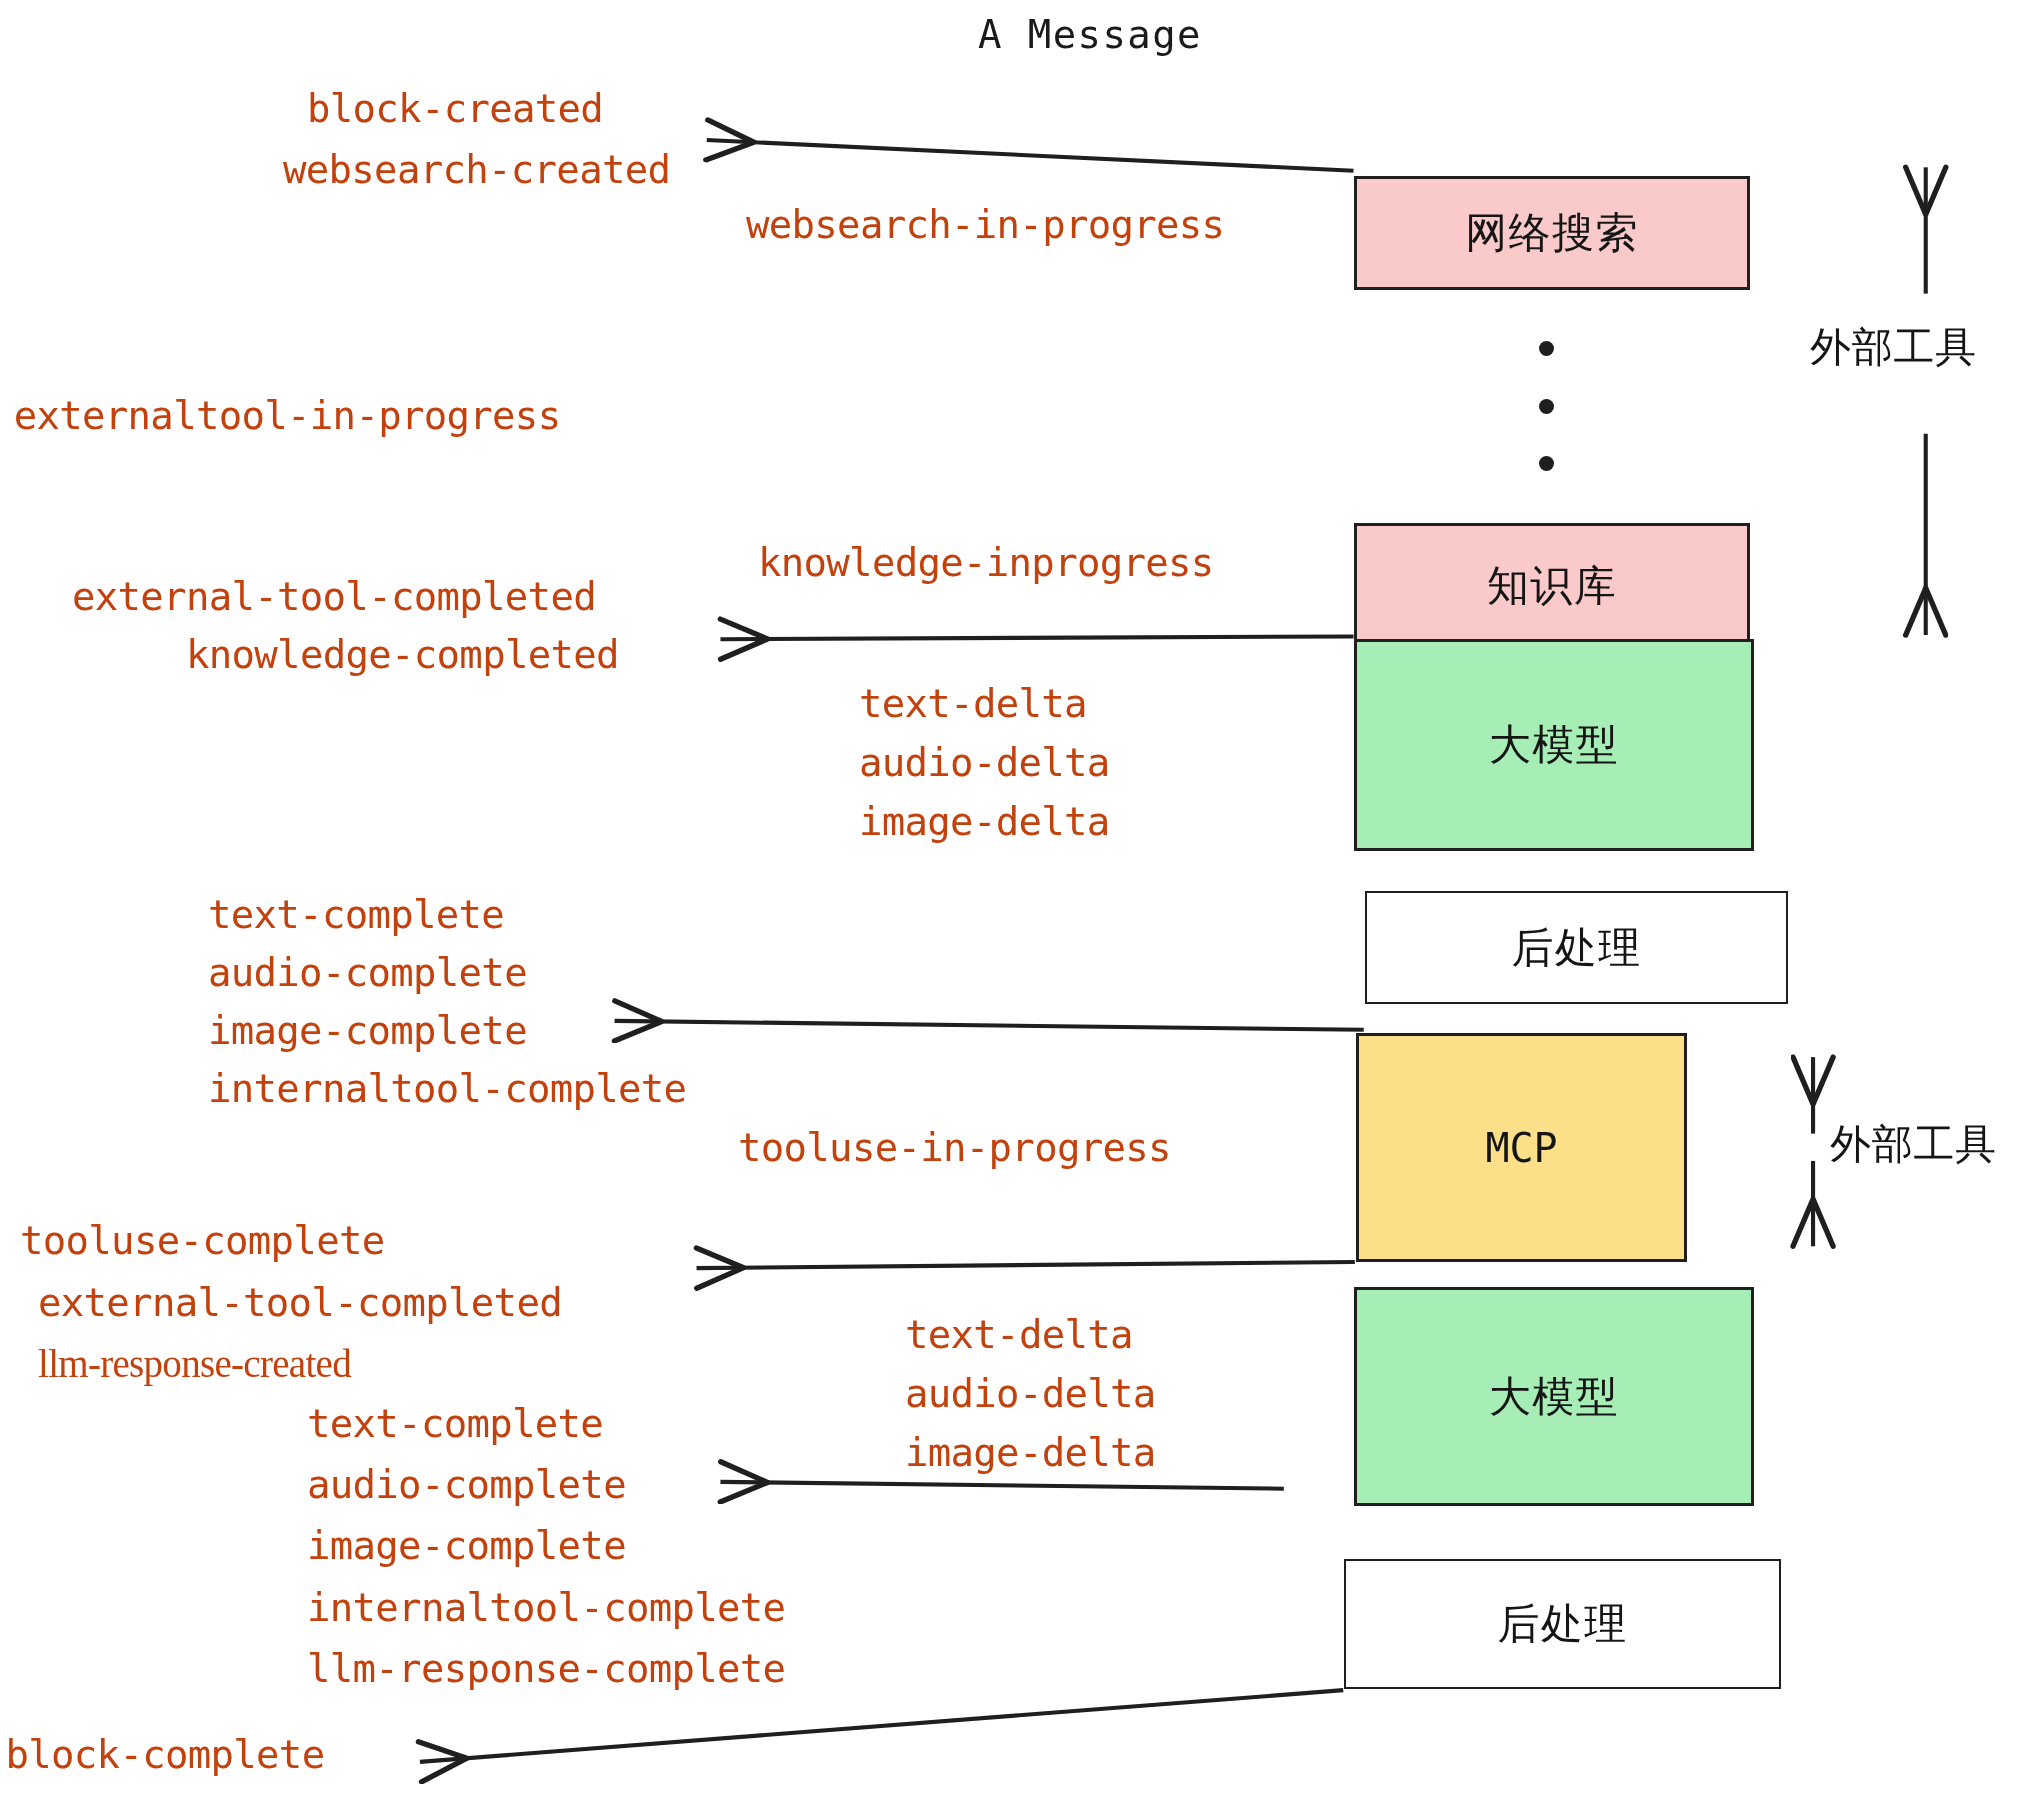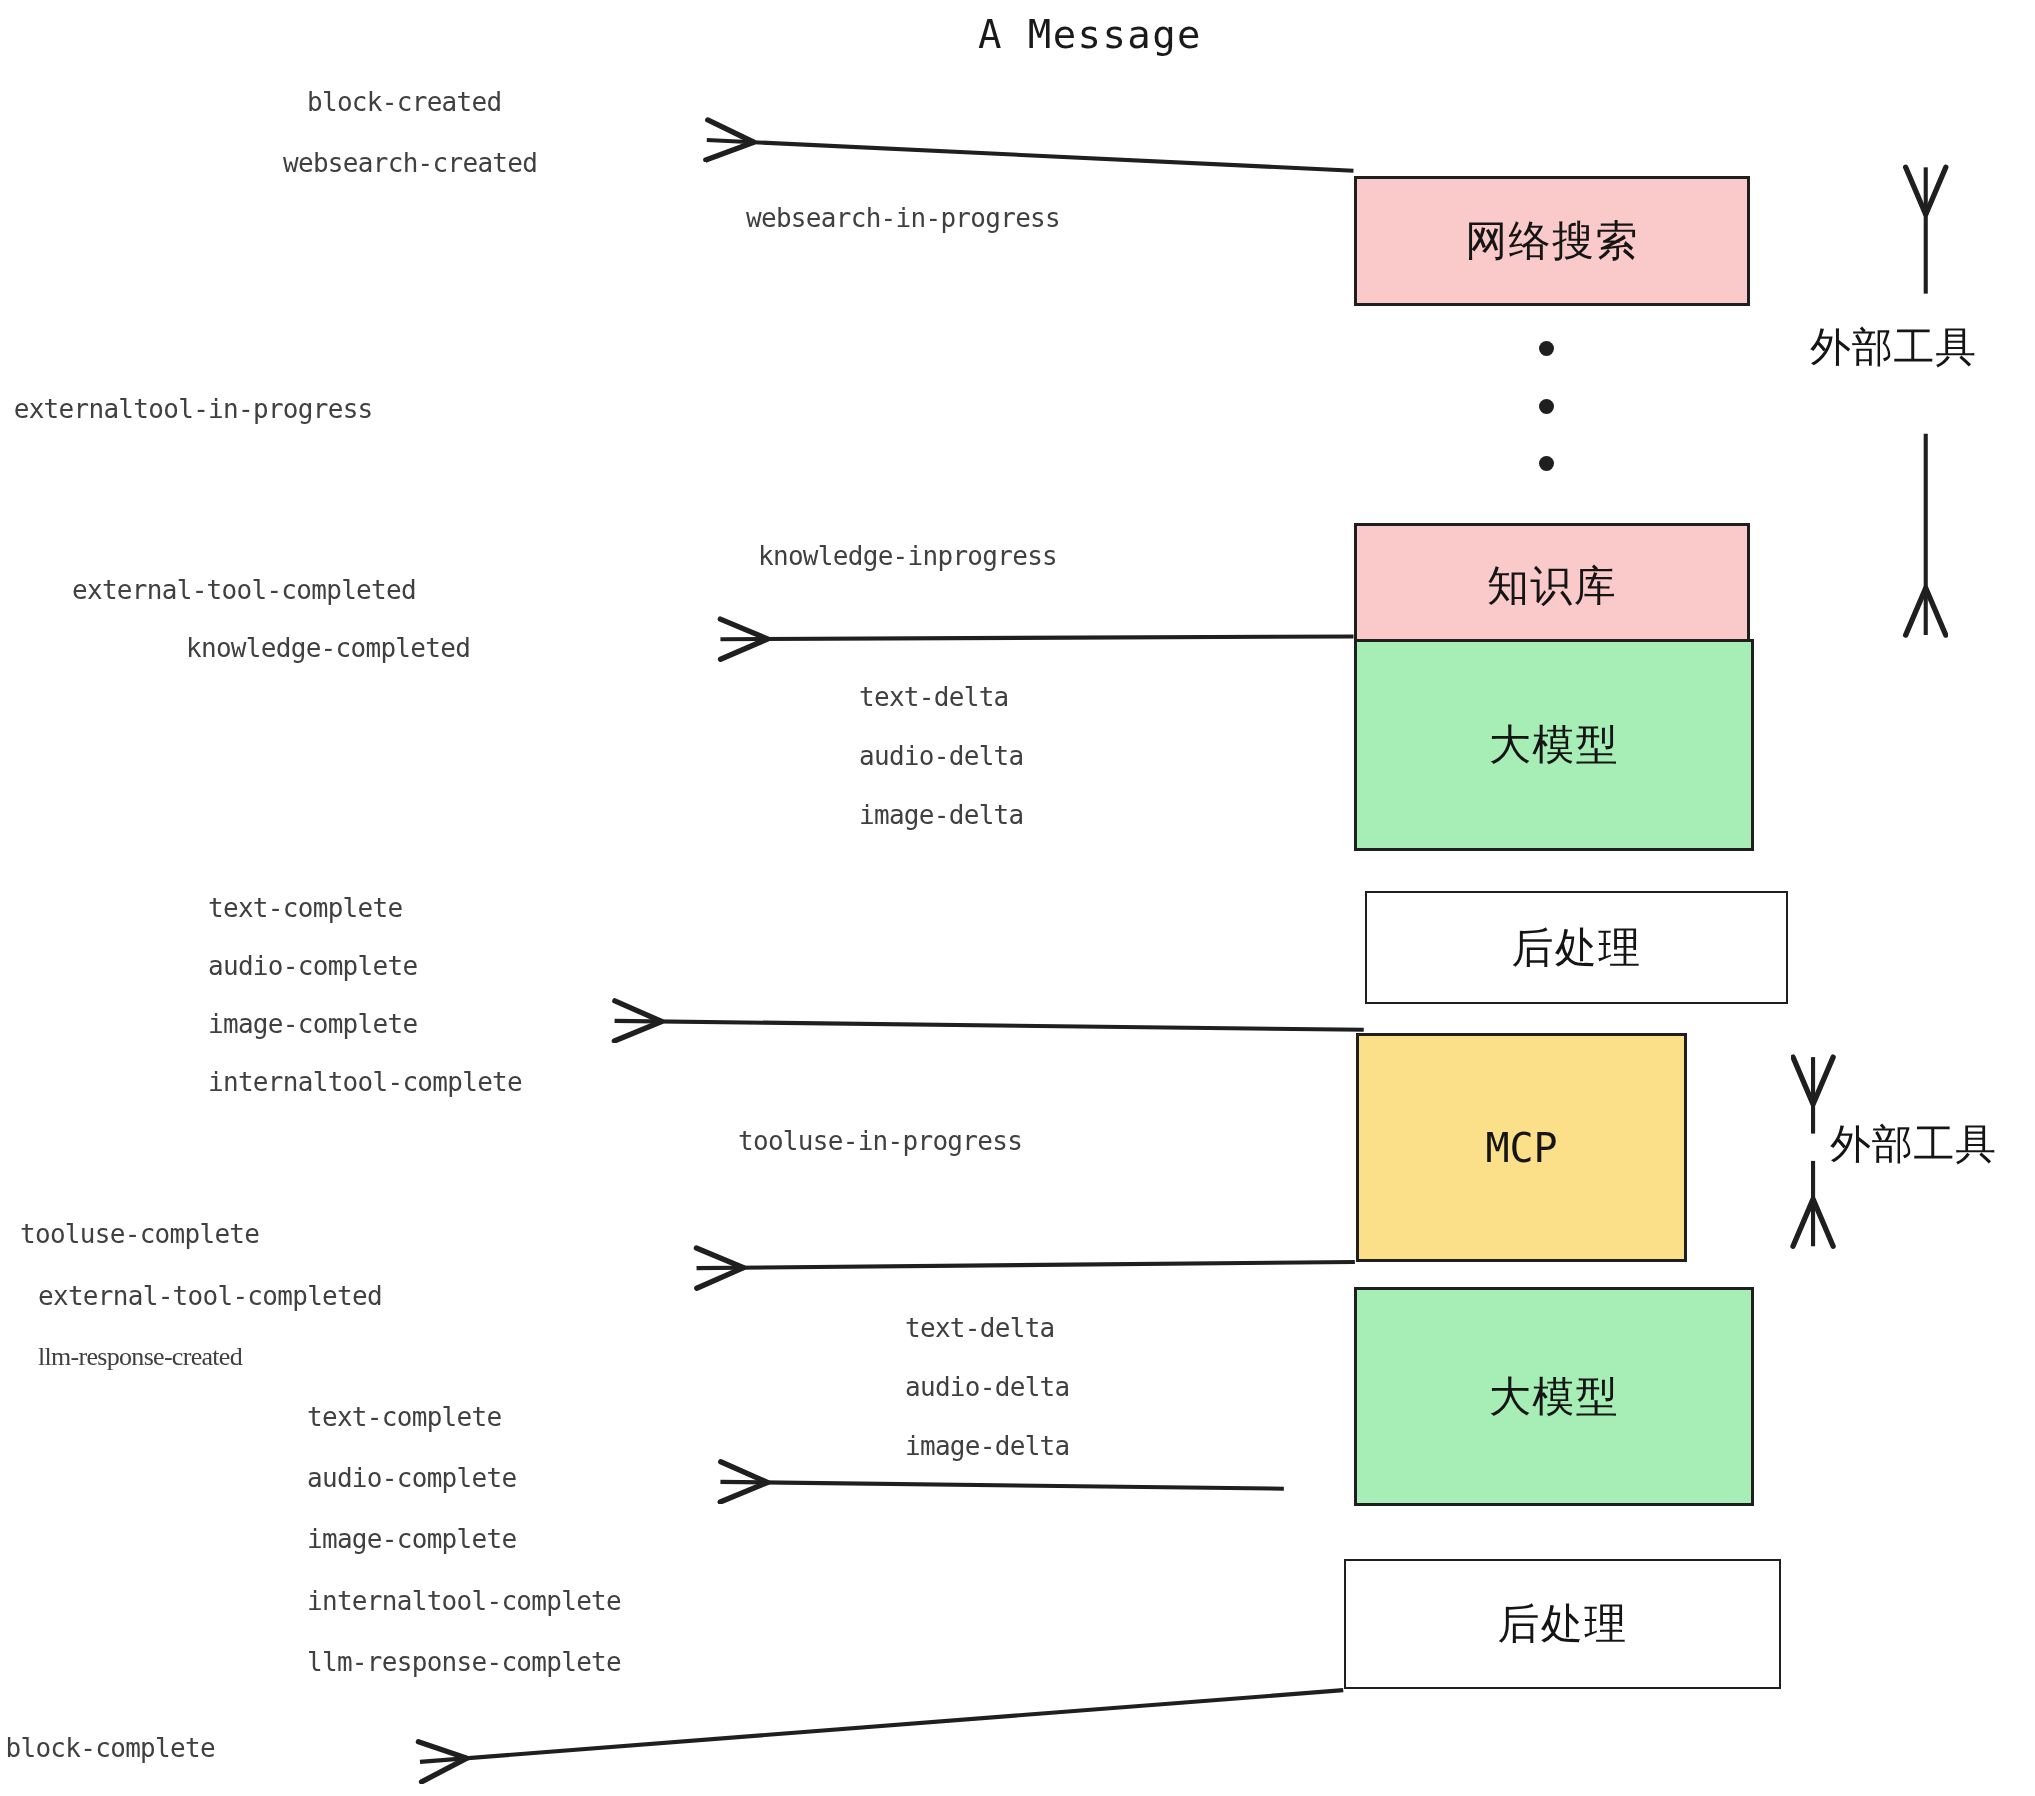--- a/index.html
+++ b/index.html
@@ -11,22 +11,22 @@
     position: relative;
     width: 2035px;
     height: 1796px;
     background: #ffffff;
     font-family: "DejaVu Sans Mono", monospace;
     overflow: hidden;
   }
   .evt {
     position: absolute;
     font-family: "DejaVu Sans Mono", monospace;
-    font-size: 26px;
-    color: #404040;
+    font-size: 39px;
+    color: #c2410c;
     white-space: pre;
     letter-spacing: -0.7px;
     line-height: 1;
   }
   .title {
     position: absolute;
     font-family: "DejaVu Sans Mono", monospace;
     font-size: 39px;
     color: #1a1a1a;
     white-space: pre;
@@ -113,21 +113,21 @@
   <div class="evt" style="left:905px; top:1433px;">image-delta</div>
 
   <div class="evt" style="left:307px;  top:1404px;">text-complete</div>
   <div class="evt" style="left:307px;  top:1465px;">audio-complete</div>
   <div class="evt" style="left:307px;  top:1526px;">image-complete</div>
   <div class="evt" style="left:307px;  top:1588px;">internaltool-complete</div>
   <div class="evt" style="left:307px;  top:1649px;">llm-response-complete</div>
 
   <div class="evt" style="left:5.5px;    top:1735px;">block-complete</div>
 
-  <div class="node" style="left:1354px; top:176px; width:396px; height:130px; background:#fac9c9;">
+  <div class="node" style="left:1354px; top:176px; width:396px; height:114px; background:#fac9c9;">
     <span>网络搜索</span>
   </div>
 
   <div class="dots" style="left:1537px; top:341px; width:18px; height:130px;">
     <span class="dot"></span>
     <span class="dot"></span>
     <span class="dot"></span>
   </div>
 
   <div class="node" style="left:1354px; top:512px; width:396px; height:126px; background:#fac9c9;margin-top:11px;">

